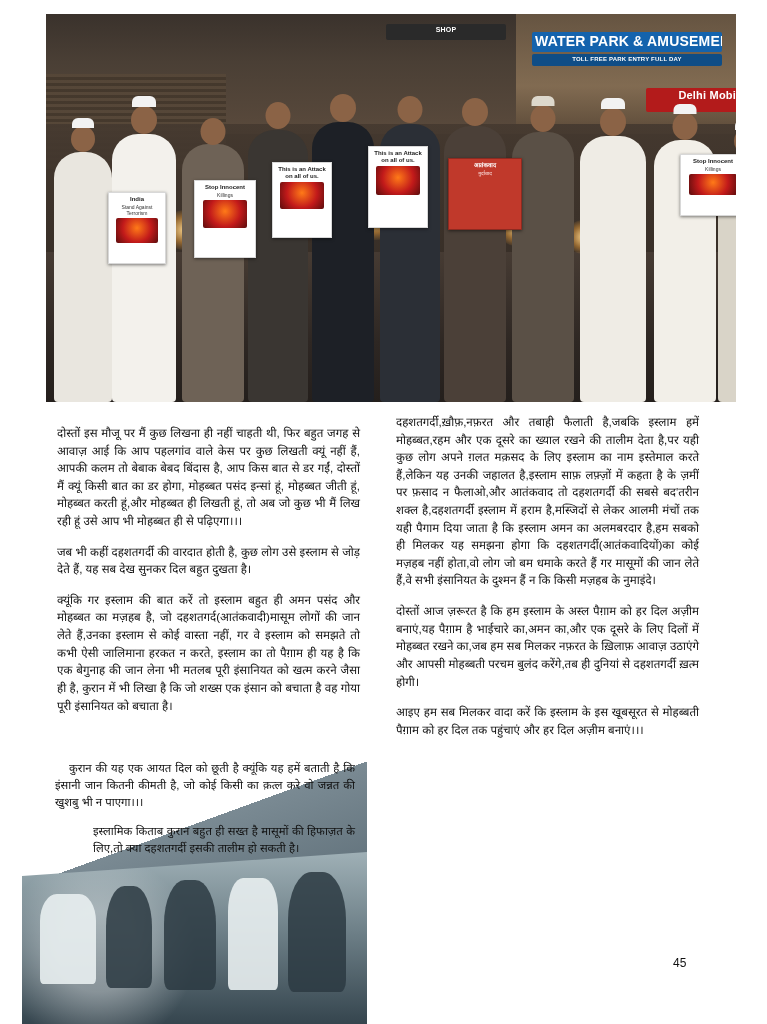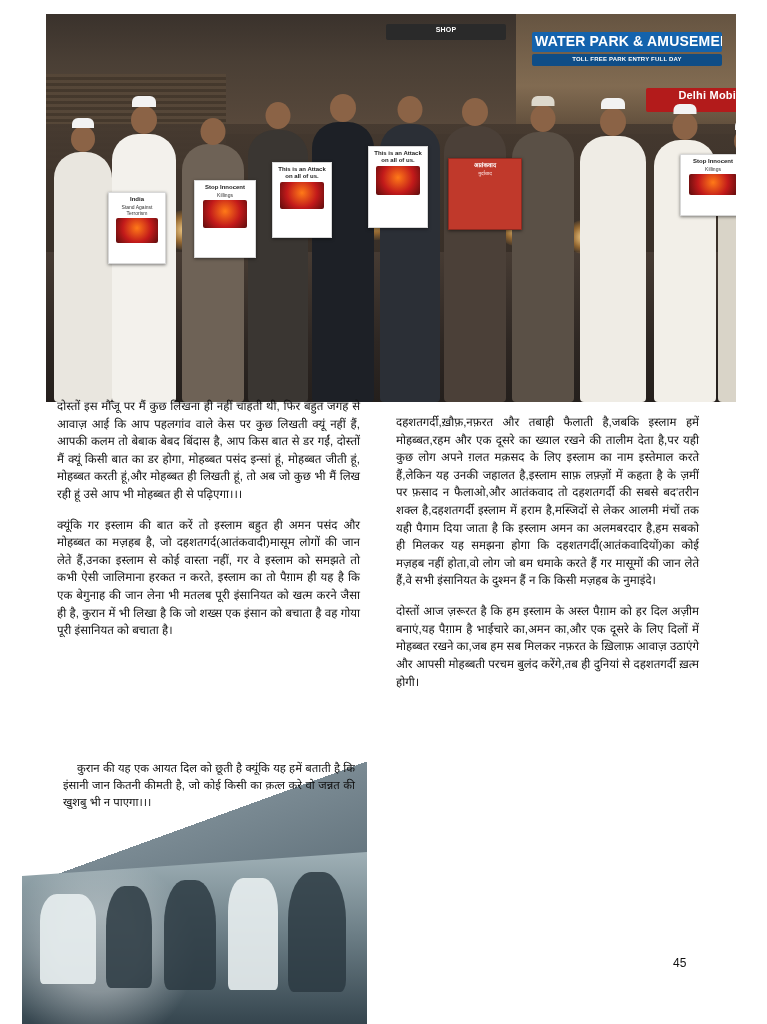--- a/index.html
+++ b/index.html
@@ -139,21 +139,21 @@
 
   
   .col {
     position: absolute;
     width: 303px;
     font-size: 11.6px;
     line-height: 1.52;
     text-align: justify;
     color: #111;
   }
-  .col.left  { left: 57px;  top: 397px; }
+  .col.left  { left: 57px;  top: 424px; }
   .col.right { left: 396px; top: 413px; }
   .col p { margin: 0 0 13px 0; }
 
   
   .bottom-photo {
     position: absolute;
     left: 22px;
     top: 726px;
     width: 345px;
     height: 298px;
@@ -193,21 +193,21 @@
   .caption-block {
     position: absolute;
     left: 55px;
     top: 760px;
     width: 300px;
     font-size: 11.4px;
     line-height: 1.5;
     text-align: justify;
   }
   .caption-block p { margin: 0 0 12px 0; }
-  .caption-block p.indent-a { text-indent: 14px; margin-left: 8px; }
+  .caption-block p.indent-a { text-indent: 14px; }
   .caption-block p.indent-b { margin-left: 38px; text-align: justify; }
 
   
   .page-number {
     position: absolute;
     left: 673px;
     top: 956px;
     font-size: 12px;
     color: #111;
   }
@@ -309,39 +309,42 @@
     </div>
     <div class="placard" style="left:634px; top:140px; width:66px; height:62px;">
       <span class="pl-title">Stop Innocent</span>
       <span class="pl-sub">Killings</span>
       <span class="pl-img"></span>
     </div>
   </div>
 
   <div class="col left">
     <p>दोस्तों इस मौजू पर मैं कुछ लिखना ही नहीं चाहती थी, फिर बहुत जगह से आवाज़ आई कि आप पहलगांव वाले केस पर कुछ लिखती क्यूं नहीं हैं, आपकी कलम तो बेबाक बेबद बिंदास है, आप किस बात से डर गईं, दोस्तों मैं क्यूं किसी बात का डर होगा, मोहब्बत पसंद इन्सां हूं, मोहब्बत जीती हूं, मोहब्बत करती हूं,और मोहब्बत ही लिखती हूं, तो अब जो कुछ भी मैं लिख रही हूं उसे आप भी मोहब्बत ही से पढ़िएगा।।।</p>
+    <p>जब भी कहीं दहशतगर्दी की वारदात होती है, कुछ लोग उसे इस्लाम से जोड़ देते हैं, यह सब देख सुनकर दिल बहुत दुखता है।</p>
     <p>क्यूंकि गर इस्लाम की बात करें तो इस्लाम बहुत ही अमन पसंद और मोहब्बत का मज़हब है, जो दहशतगर्द(आतंकवादी)मासूम लोगों की जान लेते हैं,उनका इस्लाम से कोई वास्ता नहीं, गर वे इस्लाम को समझते तो कभी ऐसी जालिमाना हरकत न करते, इस्लाम का तो पैग़ाम ही यह है कि एक बेगुनाह की जान लेना भी मतलब पूरी इंसानियत को खत्म करने जैसा ही है, कुरान में भी लिखा है कि जो शख्स एक इंसान को बचाता है वह गोया पूरी इंसानियत को बचाता है।</p>
   </div>
 
   <div class="col right">
     <p>दहशतगर्दी,ख़ौफ़,नफ़रत और तबाही फैलाती है,जबकि इस्लाम हमें मोहब्बत,रहम और एक दूसरे का ख्याल रखने की तालीम देता है,पर यही कुछ लोग अपने ग़लत मक़सद के लिए इस्लाम का नाम इस्तेमाल करते हैं,लेकिन यह उनकी जहालत है,इस्लाम साफ़ लफ़्ज़ों में कहता है के ज़मीं पर फ़साद न फैलाओ,और आतंकवाद तो दहशतगर्दी की सबसे बद'तरीन शक्ल है,दहशतगर्दी इस्लाम में हराम है,मस्जिदों से लेकर आलमी मंचों तक यही पैगाम दिया जाता है कि इस्लाम अमन का अलमबरदार है,हम सबको ही मिलकर यह समझना होगा कि दहशतगर्दी(आतंकवादियों)का कोई मज़हब नहीं होता,वो लोग जो बम धमाके करते हैं गर मासूमों की जान लेते हैं,वे सभी इंसानियत के दुश्मन हैं न कि किसी मज़हब के नुमाइंदे।</p>
     <p>दोस्तों आज ज़रूरत है कि हम इस्लाम के अस्ल पैग़ाम को हर दिल अज़ीम बनाएं,यह पैग़ाम है भाईचारे का,अमन का,और एक दूसरे के लिए दिलों में मोहब्बत रखने का,जब हम सब मिलकर नफ़रत के ख़िलाफ़ आवाज़ उठाएंगे और आपसी मोहब्बती परचम बुलंद करेंगे,तब ही दुनियां से दहशतगर्दी ख़त्म होगी।</p>
+    <p>आइए हम सब मिलकर वादा करें कि इस्लाम के इस खूबसूरत से मोहब्बती पैग़ाम को हर दिल तक पहुंचाएं और हर दिल अज़ीम बनाएं।।।</p>
   </div>
 
   <div class="bottom-photo">
     <div class="bp-inner"></div>
     <div class="bp-photo">
       <div class="bp-white" style="left:18px; top:42px; width:56px; height:90px;"></div>
       <div class="bp-figure" style="left:84px; top:34px; width:46px; height:102px;"></div>
       <div class="bp-figure" style="left:142px; top:28px; width:52px; height:110px;"></div>
       <div class="bp-white" style="left:206px; top:26px; width:50px; height:112px;"></div>
       <div class="bp-figure" style="left:266px; top:20px; width:58px; height:120px;"></div>
     </div>
   </div>
 
   <div class="caption-block">
     <p class="indent-a">कुरान की यह एक आयत दिल को छूती है क्यूंकि यह हमें बताती है कि इंसानी जान कितनी कीमती है, जो कोई किसी का क़त्ल करे वो जन्नत की खुशबु भी न पाएगा।।।</p>
+    <p class="indent-b">इस्लामिक किताब कुरान बहुत ही सख्त है मासूमों की हिफाज़त के लिए,तो क्या दहशतगर्दी इसकी तालीम हो सकती है।</p>
   </div>
 
   <div class="page-number">45</div>
 
   <div class="page-edge"></div>
 </div>
 
 </body></html>

